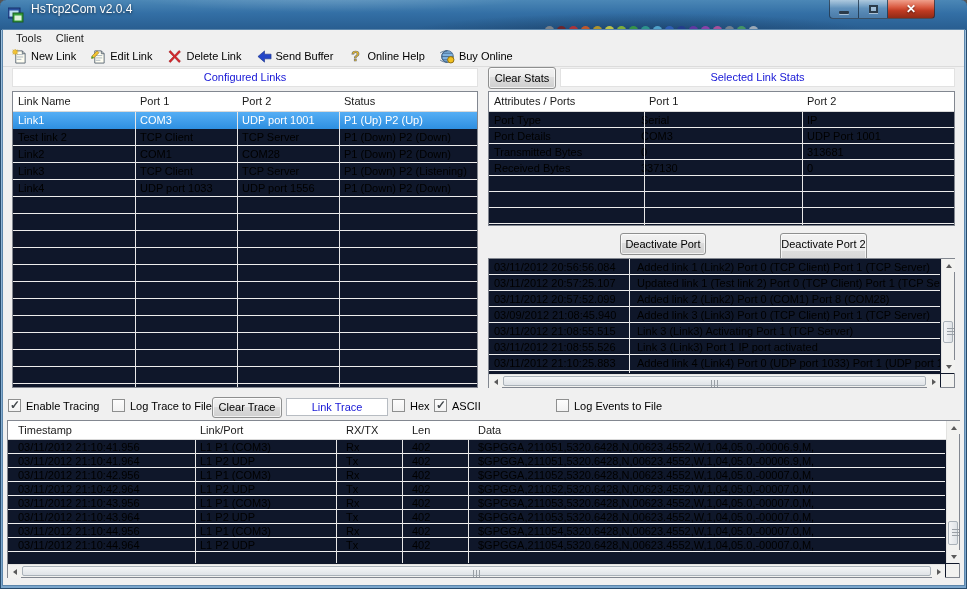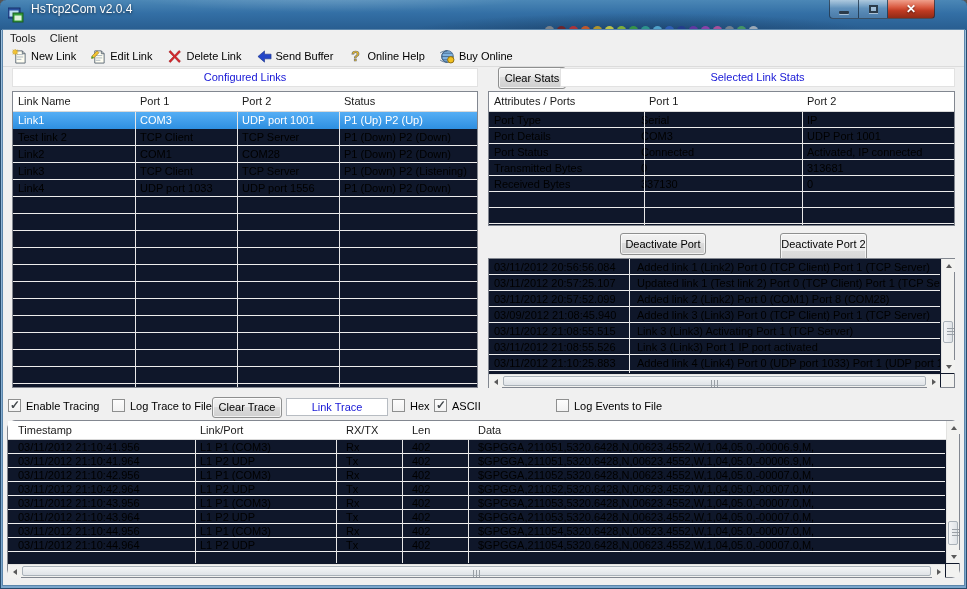--- a/index.html
+++ b/index.html
@@ -38,21 +38,21 @@
   .glyph-max { width:9px; height:8px; border:2px solid #2b3b4a; background:rgba(255,255,255,.4);
     box-shadow:0 1px 0 rgba(255,255,255,.5); }
   .glyph-close { color:#fff; font-size:12px; font-weight:bold; line-height:1;
     text-shadow:0 1px 2px rgba(0,0,0,.6); }
 
   
   .app-body { position:absolute; left:3px; top:30px; width:961px; height:555px;
     background:#f0f0f0; box-shadow:0 0 0 1px #5c86ab; }
 
   .menubar { position:absolute; left:0; top:0; width:100%; height:16px; display:flex;
-    align-items:center; padding-left:0; font-size:11px; color:#1a1a1a; }
+    align-items:center; padding-left:6px; font-size:11px; color:#1a1a1a; }
   .menu-item { padding:1px 7px; cursor:default; }
 
   .toolbar { position:absolute; left:0; top:16px; width:100%; height:21px; display:flex;
     align-items:center; padding-left:5px; gap:4px; font-size:11px; color:#000;
     border-bottom:1px solid #dcdcdc; }
   .tool-btn { display:flex; align-items:center; gap:4px; padding:1px 6px 1px 3px; height:19px;
     cursor:pointer; border:1px solid transparent; }
   .tool-btn svg { width:15px; height:15px; flex:none; }
 
   
@@ -124,28 +124,28 @@
     border:1px solid #8e8f8f; position:relative; flex:none; }
   .cb.checked .box::after { content:"✓"; position:absolute; left:1px; top:-2px;
     font-size:12px; font-weight:bold; color:#44494d; }
 
   .trace-name-field { position:absolute; background:#fff; border:1px solid #b7bcc2;
     color:#1616d6; font-size:11px; text-align:center; line-height:16px; }
 
   
   #leftTitle   { left:9px;  top:38px; width:466px; height:19px; }
   #linksTable  { left:9px;  top:61px; width:466px; height:297px; }
-  #clearStats  { left:485px; top:37px; width:68px;  height:22px; line-height:20px;margin-left:10px; }
+  #clearStats  { left:485px; top:37px; width:68px;  height:22px; line-height:20px; }
   #rightTitle  { left:557px; top:38px; width:395px; height:19px; }
   #statsTable  { left:485px; top:61px; width:467px; height:135px; }
   #deact1      { left:617px; top:203px; width:86px; height:22px; line-height:20px; }
   #deact2      { left:777px; top:203px; width:87px; height:40px; line-height:20px; }
   #eventLog    { left:485px; top:228px; width:467px; height:130px; }
   #traceBar    { position:absolute; left:0; top:366px; width:100%; height:24px; }
-  #traceTable  { left:4px; top:390px; width:953px; height:158px;border-radius:9px; }
+  #traceTable  { left:4px; top:390px; width:953px; height:158px; }
 </style>
 </head>
 <body>
 
 <div class="window">
 
   <div class="titlebar">
     <svg class="app-icon" viewBox="0 0 16 16">
       <rect x="0" y="1" width="12" height="10" fill="#2a52a0" stroke="#16306b"></rect>
       <rect x="1.5" y="3.5" width="9" height="6" fill="#bfe0f2"></rect>
@@ -308,25 +308,20 @@
             <span>Serial</span>
             <span>IP</span>
           </div>
 
           <div class="row stats-row">
             <span>Port Details</span>
             <span>COM3</span>
             <span>UDP Port 1001</span>
           </div>
 
-          <div class="row stats-row">
-            <span>Port Status</span>
-            <span>Connected</span>
-            <span>Activated, IP connected</span>
-          </div>
 
           <div class="row stats-row">
             <span>Transmitted Bytes</span>
             <span>0</span>
             <span>313681</span>
           </div>
 
           <div class="row stats-row">
             <span>Received Bytes</span>
             <span>337130</span>

